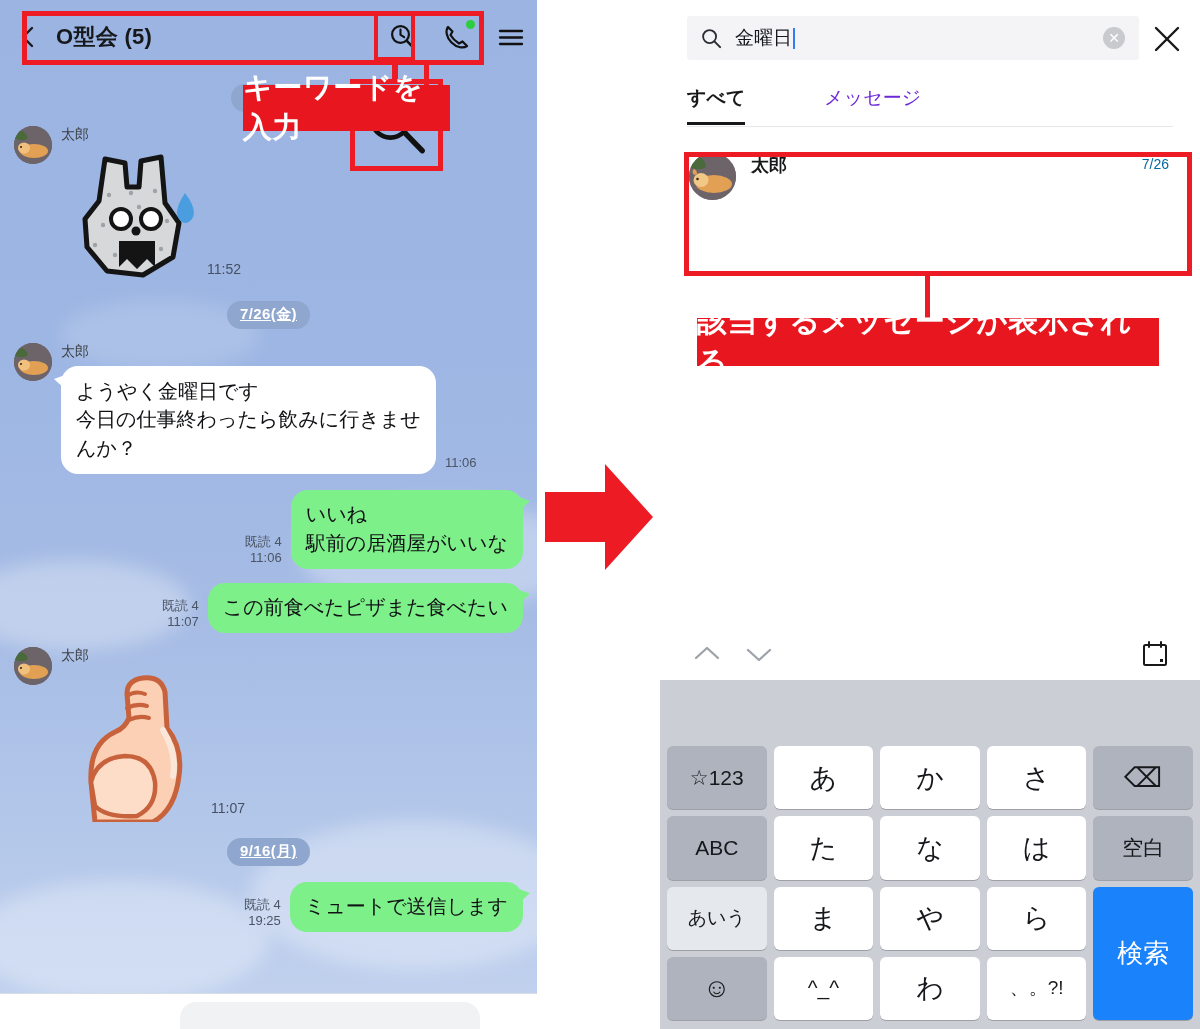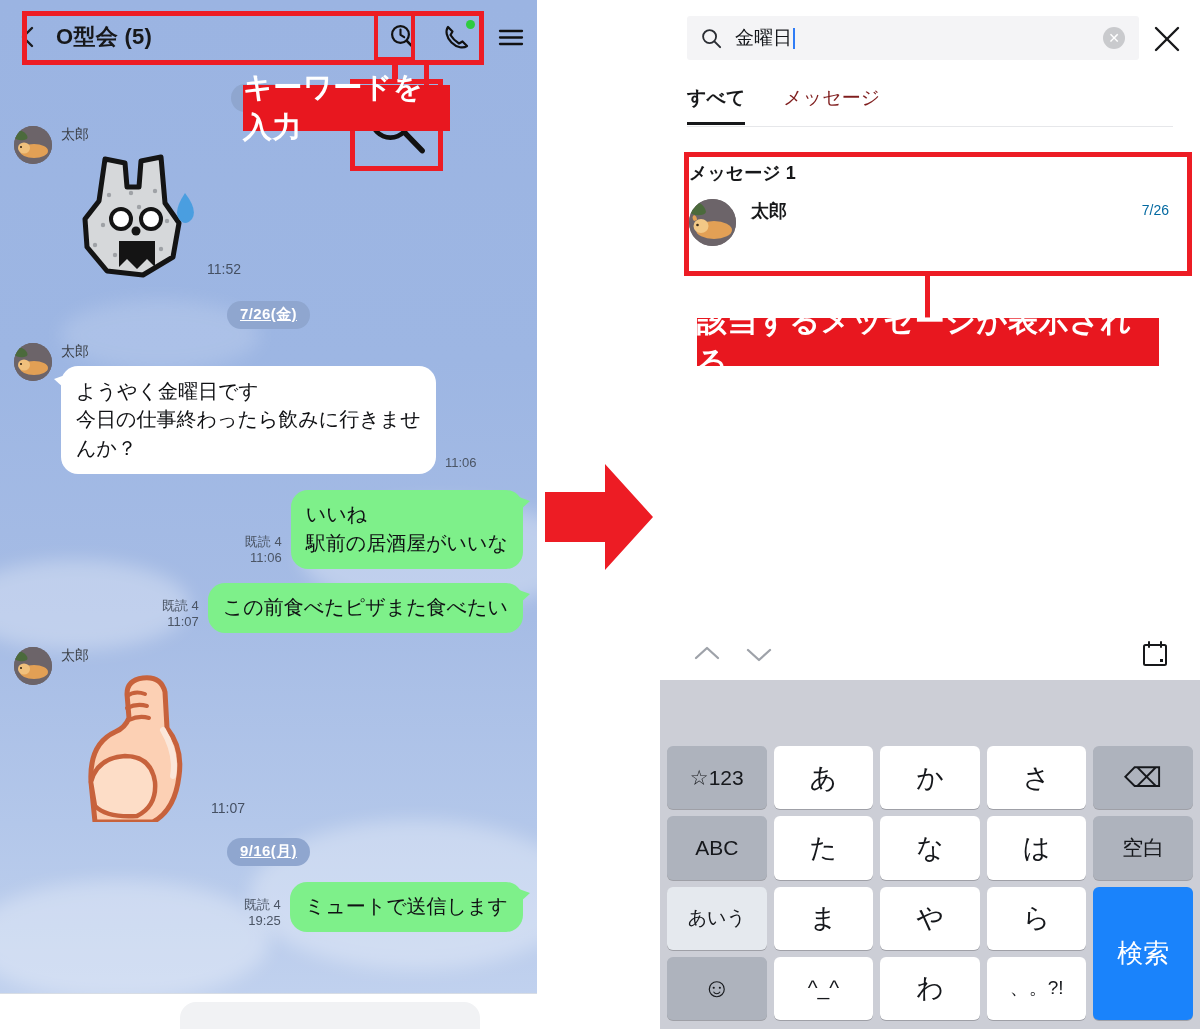--- a/index.html
+++ b/index.html
@@ -120,21 +120,21 @@
   #kw-connector{position:absolute;left:424px;top:65px;width:5px;height:23px;background:#ed1c24;z-index:7;}
   #kw-label{
     position:absolute;left:243px;top:85px;width:207px;height:46px;background:#e8171f;
     color:#ffffff;font-size:29px;font-weight:bold;letter-spacing:.6px;
     display:flex;align-items:center;justify-content:center;z-index:7;
   }
 
   #tabs{position:absolute;left:27px;top:85px;display:flex;gap:38px;align-items:flex-start;}
   .tab{font-size:19px;padding-bottom:11px;}
   .tab.active{color:#17181a;font-weight:bold;border-bottom:3px solid #17181a;}
-  .tab.idle{color:#7f1d1d;}
+  .tab.idle{color:#6d28d9;margin-left:41px;}
   #tabs-divider{position:absolute;left:27px;top:126px;width:486px;height:1px;background:#e6e7ea;}
 
   #results{position:absolute;left:27px;top:153px;width:486px;}
   #results-title{font-size:18px;font-weight:bold;color:#17181a;padding:8px 0 14px 2px;}
   #result-row{display:flex;align-items:flex-start;padding:0 4px 14px 2px;}
   #result-avatar{
     width:47px;height:47px;border-radius:50%;overflow:hidden;background:#6b6468;flex:0 0 auto;
     margin-right:15px;position:relative;
   }
   #result-name{font-size:18px;font-weight:bold;color:#17181a;margin-bottom:5px;}
@@ -374,21 +374,20 @@
     <line x1="26" y1="4" x2="4" y2="26" stroke="#17181a" stroke-width="2.4" stroke-linecap="round"></line>
   </svg>
 
   <div id="tabs">
     <div class="tab active">すべて</div>
     <div class="tab idle">メッセージ</div>
   </div>
   <div id="tabs-divider"></div>
 
   <div id="results">
-    <div id="results-title">メッセージ 1</div>
     <div id="result-row">
       <div id="result-avatar">
         <svg viewBox="0 0 47 47" style="width:47px;height:47px;">
           <rect width="47" height="47" fill="#6c6469"></rect>
           <path d="M0 5 q9 -5 15 3 q5 7 -3 8 q-9 1 -13 -4 Z" fill="#4b6a3c"></path>
           <ellipse cx="25" cy="31" rx="18" ry="9" fill="#e2a055"></ellipse>
           <ellipse cx="12" cy="27" rx="7.5" ry="7" fill="#f2c886"></ellipse>
           <circle cx="8.5" cy="26" r="1.3" fill="#3a2a18"></circle>
           <path d="M5 22 q-3 -4 0 -6 q3 1 3 5 Z" fill="#e2a055"></path>
         </svg>

